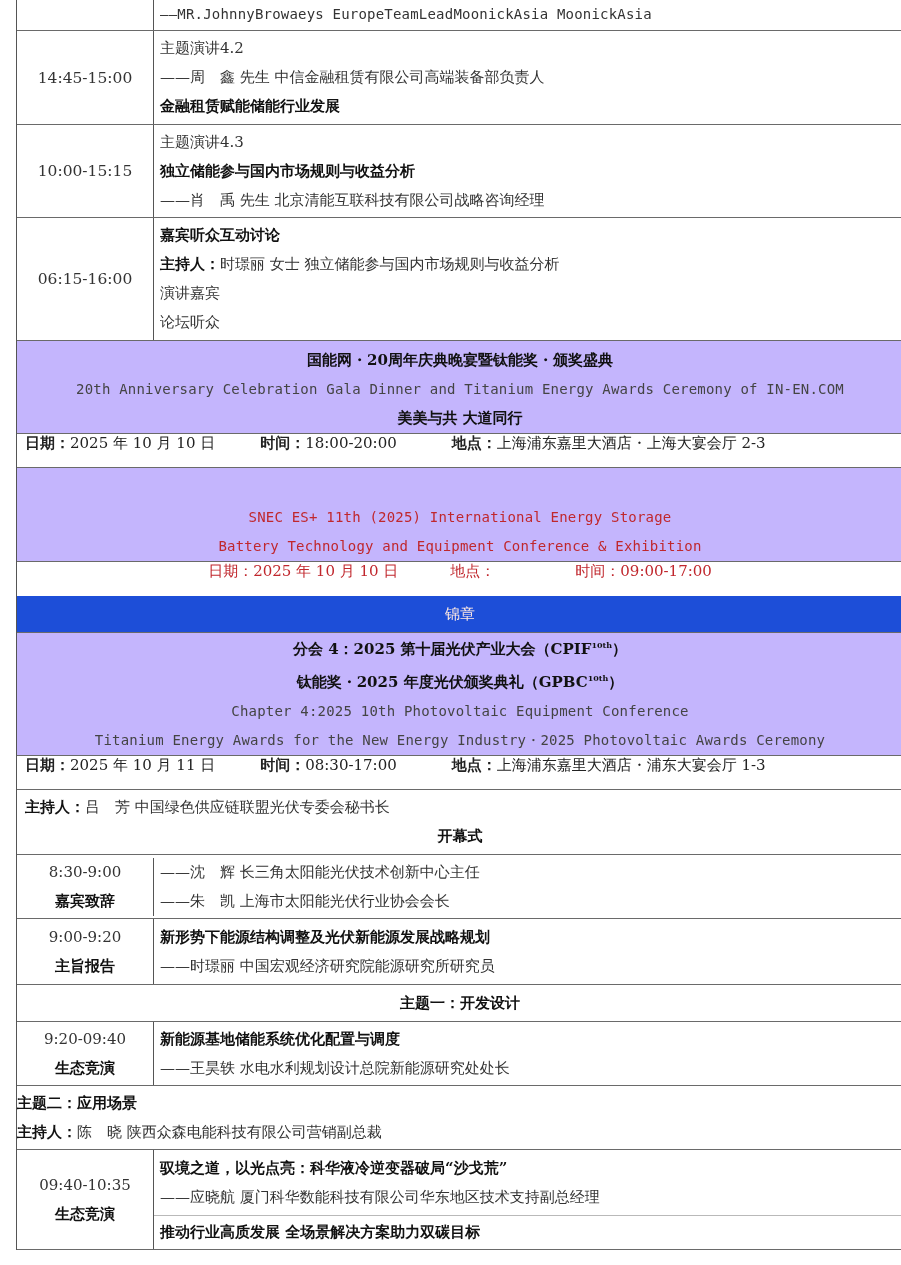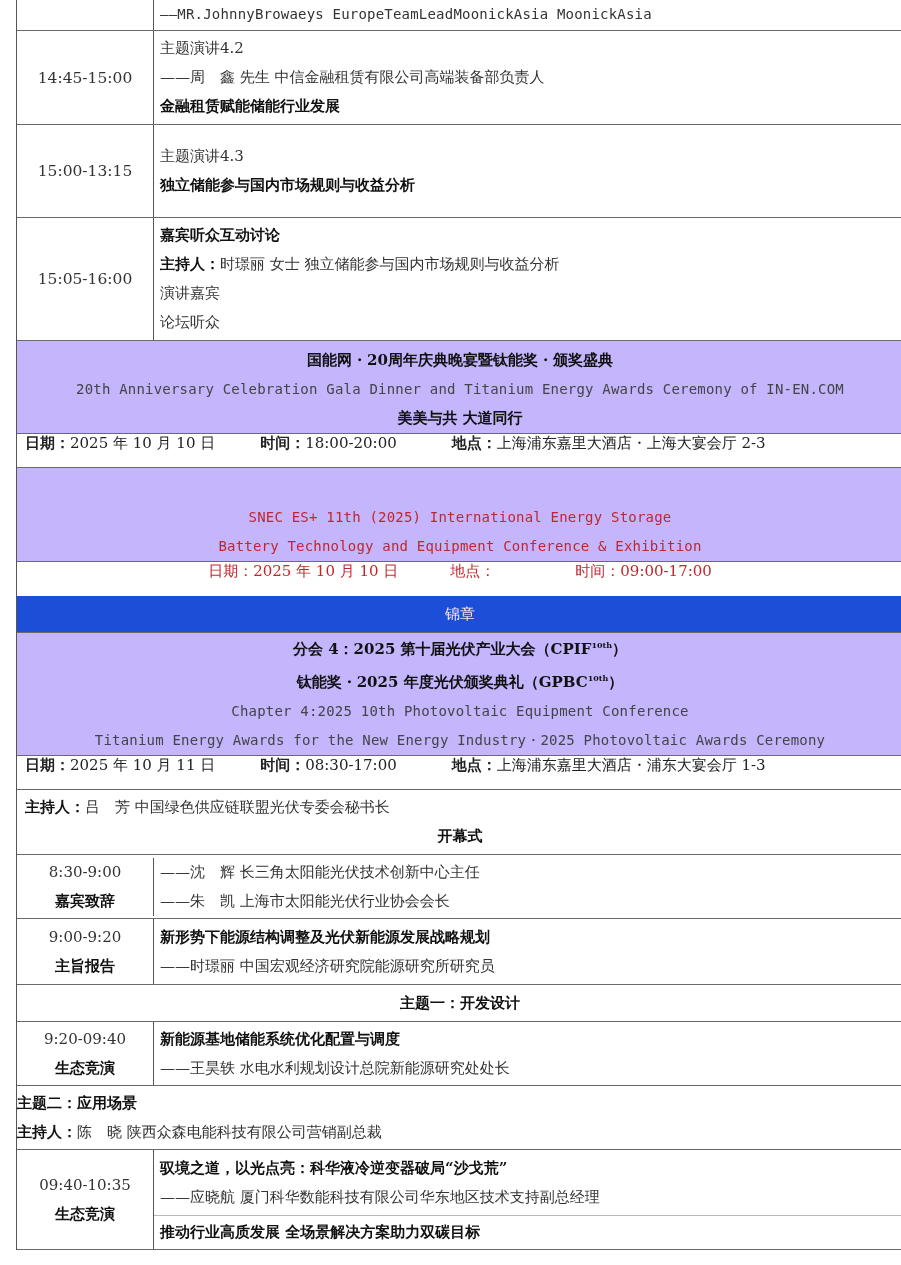--- a/index.html
+++ b/index.html
@@ -43,31 +43,32 @@
     </div>
     <div class="ccell">
       <div class="line">主题演讲4.2</div>
       <div class="line">——周　鑫 先生 中信金融租赁有限公司高端装备部负责人</div>
       <div class="line b">金融租赁赋能储能行业发展</div>
     </div>
   </div>
 
   <div class="row dark" style="height:93px;">
     <div class="tcell">
-      <span>15:00-13:15</span>
+      <span>10:00-15:15</span>
     </div>
     <div class="ccell">
       <div class="line">主题演讲4.3</div>
       <div class="line b">独立储能参与国内市场规则与收益分析</div>
+      <div class="line">——肖　禹 先生 北京清能互联科技有限公司战略咨询经理</div>
     </div>
   </div>
 
   <div class="row dark" style="height:123px;">
     <div class="tcell">
-      <span>15:05-16:00</span>
+      <span>06:15-16:00</span>
     </div>
     <div class="ccell">
       <div class="line b">嘉宾听众互动讨论</div>
       <div class="line"><span class="b">主持人：</span><span>时璟丽 女士 独立储能参与国内市场规则与收益分析</span></div>
       <div class="line">演讲嘉宾</div>
       <div class="line">论坛听众</div>
     </div>
   </div>
 
   <div class="banner" style="height:93px;">

